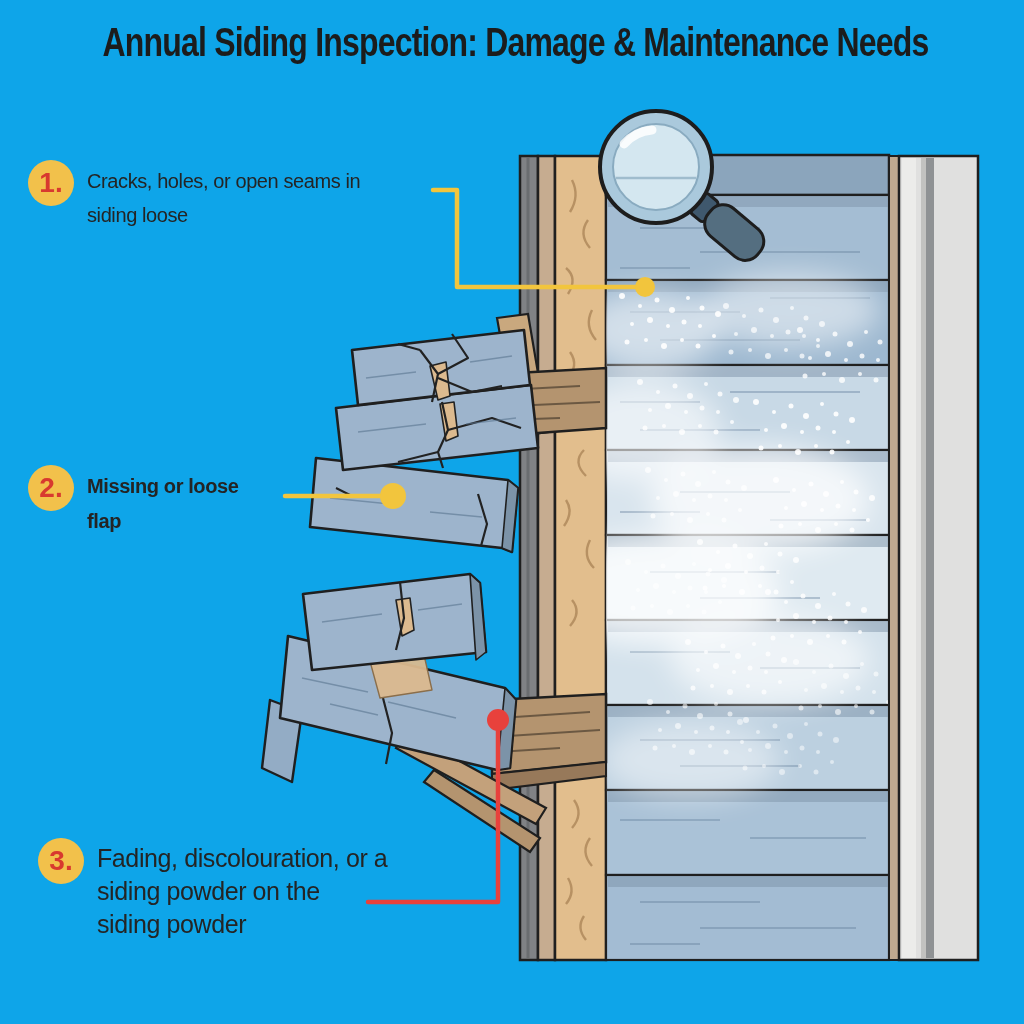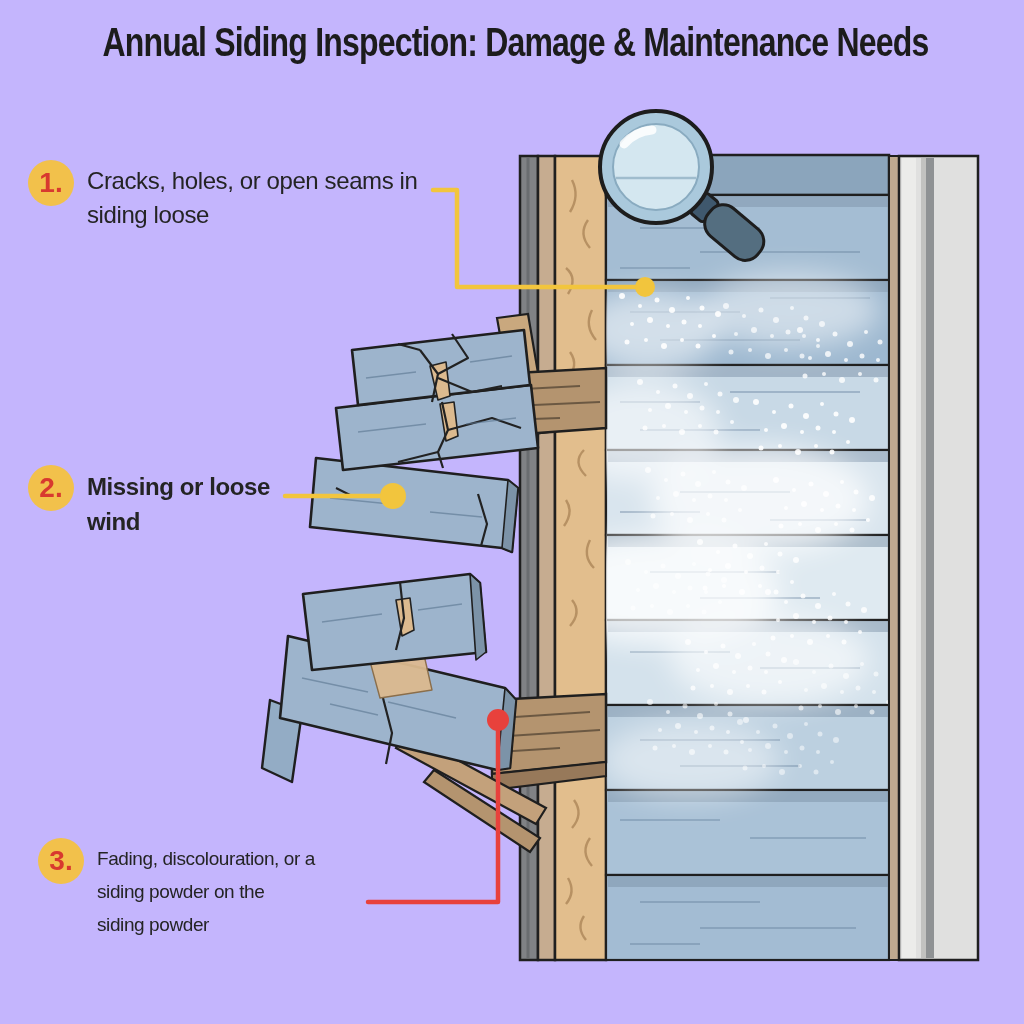--- a/index.html
+++ b/index.html
@@ -1,34 +1,34 @@
 <!DOCTYPE html>
 <html><head>
 <meta charset="utf-8">
 <style>
   html,body{margin:0;padding:0;background:#ffffff;}
   .stage{
     position:relative;width:1024px;height:1024px;overflow:hidden;
-    background:#c4b5fd;font-family:"Liberation Sans",sans-serif;
+    background:#0ea5e9;font-family:"Liberation Sans",sans-serif;
   }
   .stage svg{position:absolute;left:0;top:0;}
   .title{
     position:absolute;top:20px;left:0;width:1024px;text-align:center;
     font-weight:bold;font-size:40px;color:#1c1c1c;letter-spacing:-1px;
     transform:scaleX(.8);transform-origin:512px 0;white-space:nowrap;
   }
   .callout{position:absolute;display:flex;align-items:flex-start;gap:13px;}
   .badge{
     flex:none;width:46px;height:46px;border-radius:50%;
     background:#F2C14B;color:#D8392F;font-weight:bold;font-size:28px;
     display:flex;align-items:center;justify-content:center;
   }
-  .lines{color:#242424;font-size:24px;line-height:34px;letter-spacing:-.4px;padding-top:4px;}
+  .lines{color:#242424;font-size:20px;line-height:34px;letter-spacing:-.4px;padding-top:4px;}
   .c2 .lines{line-height:35px;font-weight:bold;}
-  .c3 .lines{line-height:33px;font-size:19px;}
+  .c3 .lines{line-height:33px;font-size:25px;}
 </style>
 </head>
 <body>
 
 <div class="stage">
 
 <svg width="1024" height="1024" viewBox="0 0 1024 1024">
   <defs>
     <filter id="soft" x="-80%" y="-80%" width="260%" height="260%">
       <feGaussianBlur stdDeviation="14"></feGaussianBlur>
@@ -295,21 +295,21 @@
     <div class="lines">
       <div>Cracks, holes, or open seams in</div>
       <div>siding loose</div>
     </div>
   </div>
 
   <div class="callout c2" style="left:28px;top:465px;width:300px;">
     <div class="badge">2.</div>
     <div class="lines">
       <div>Missing or loose</div>
-      <div>wind</div>
+      <div>flap</div>
     </div>
   </div>
 
   <div class="callout c3" style="left:38px;top:838px;width:360px;">
     <div class="badge">3.</div>
     <div class="lines">
       <div>Fading, discolouration, or a</div>
       <div>siding powder on the</div>
       <div>siding powder</div>
     </div>

